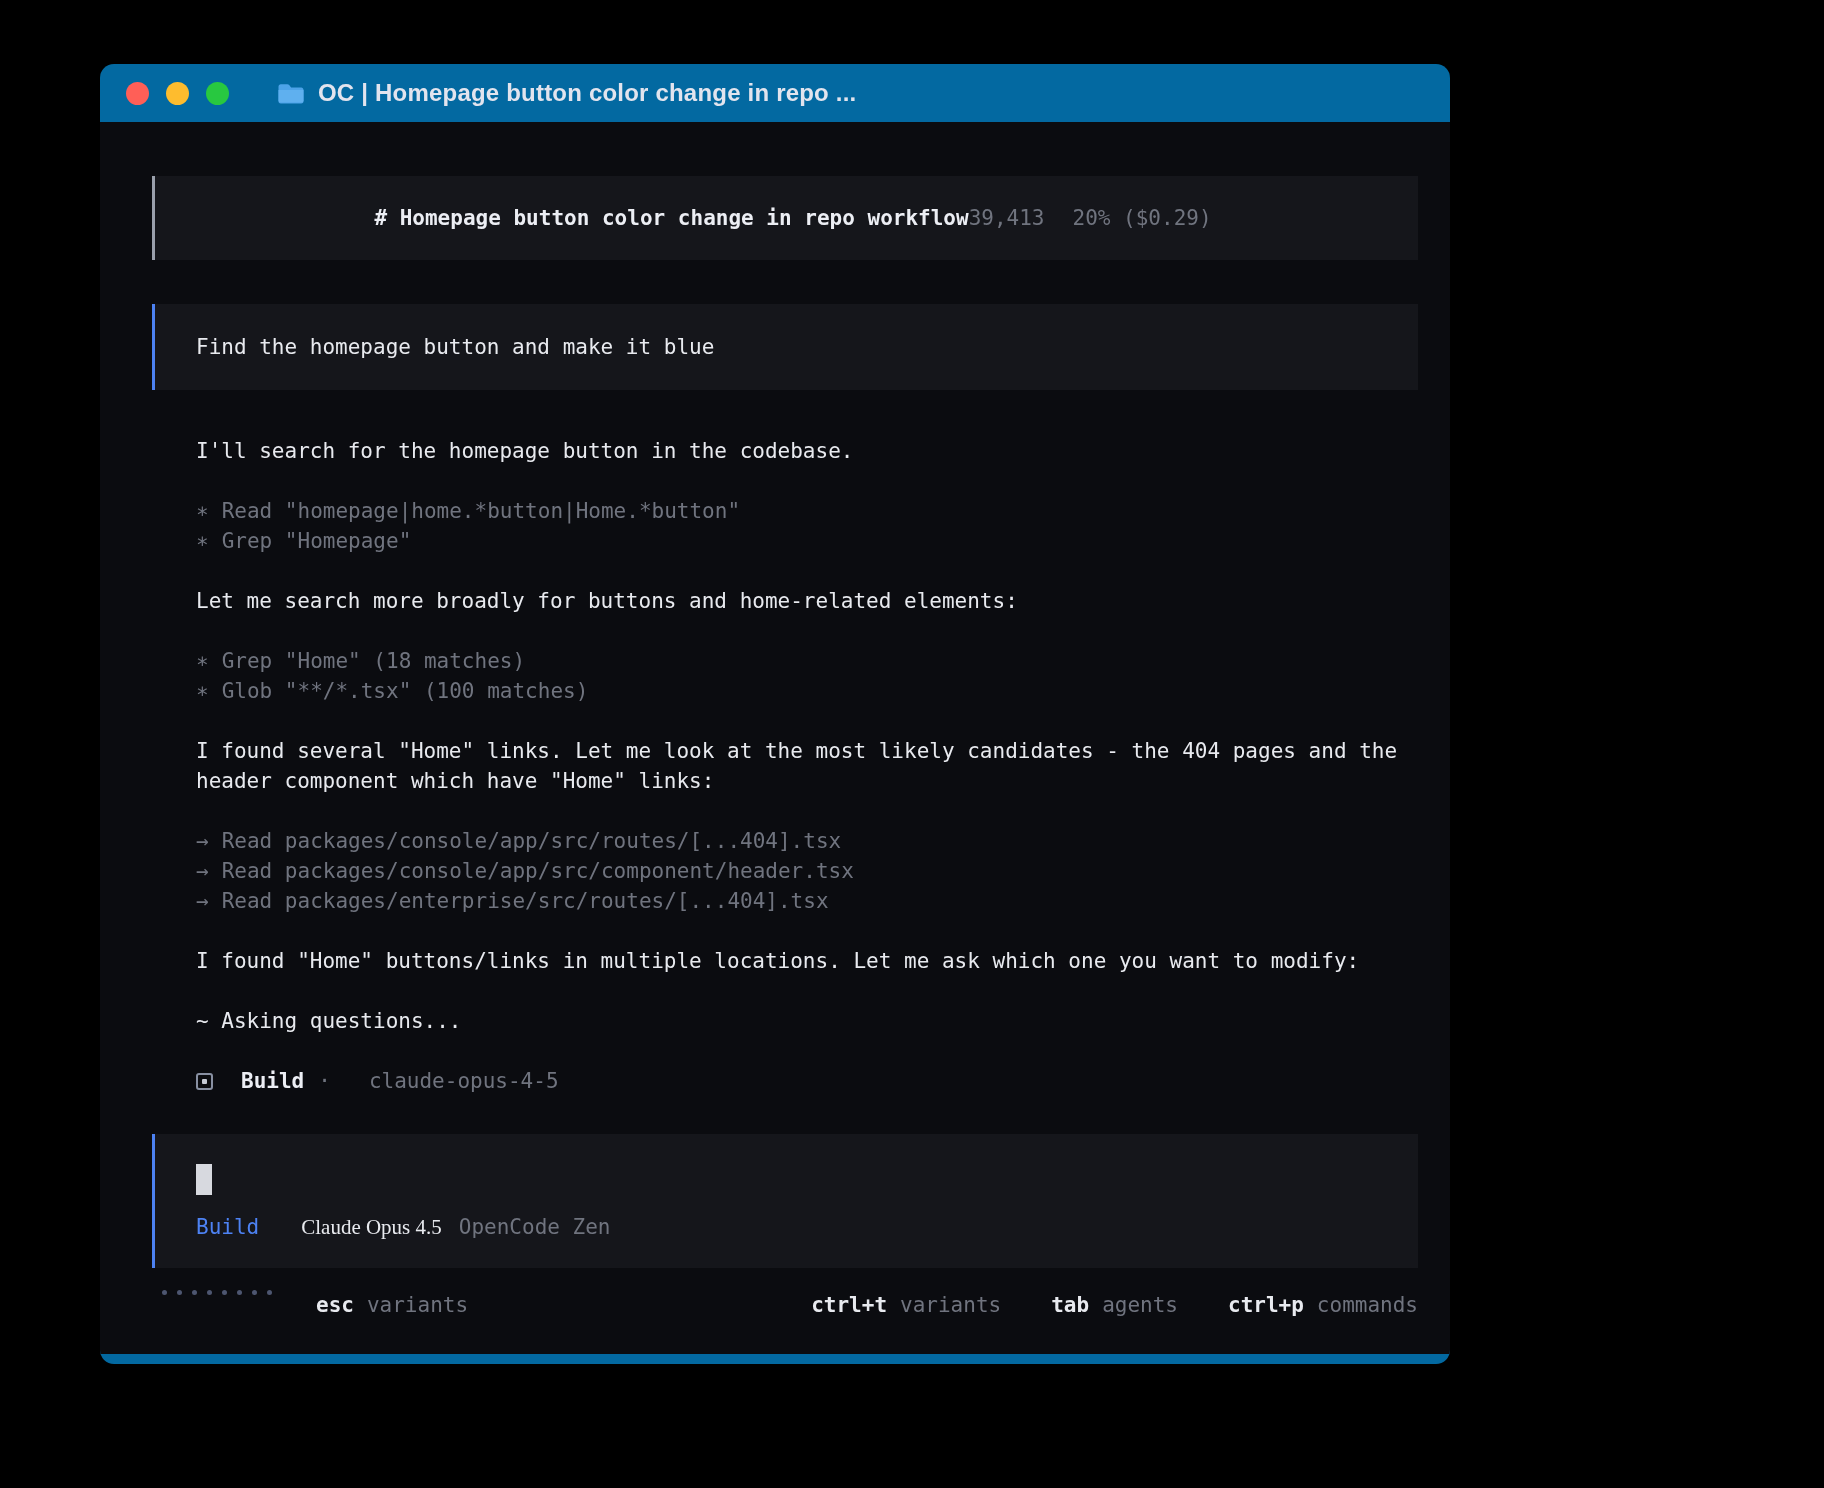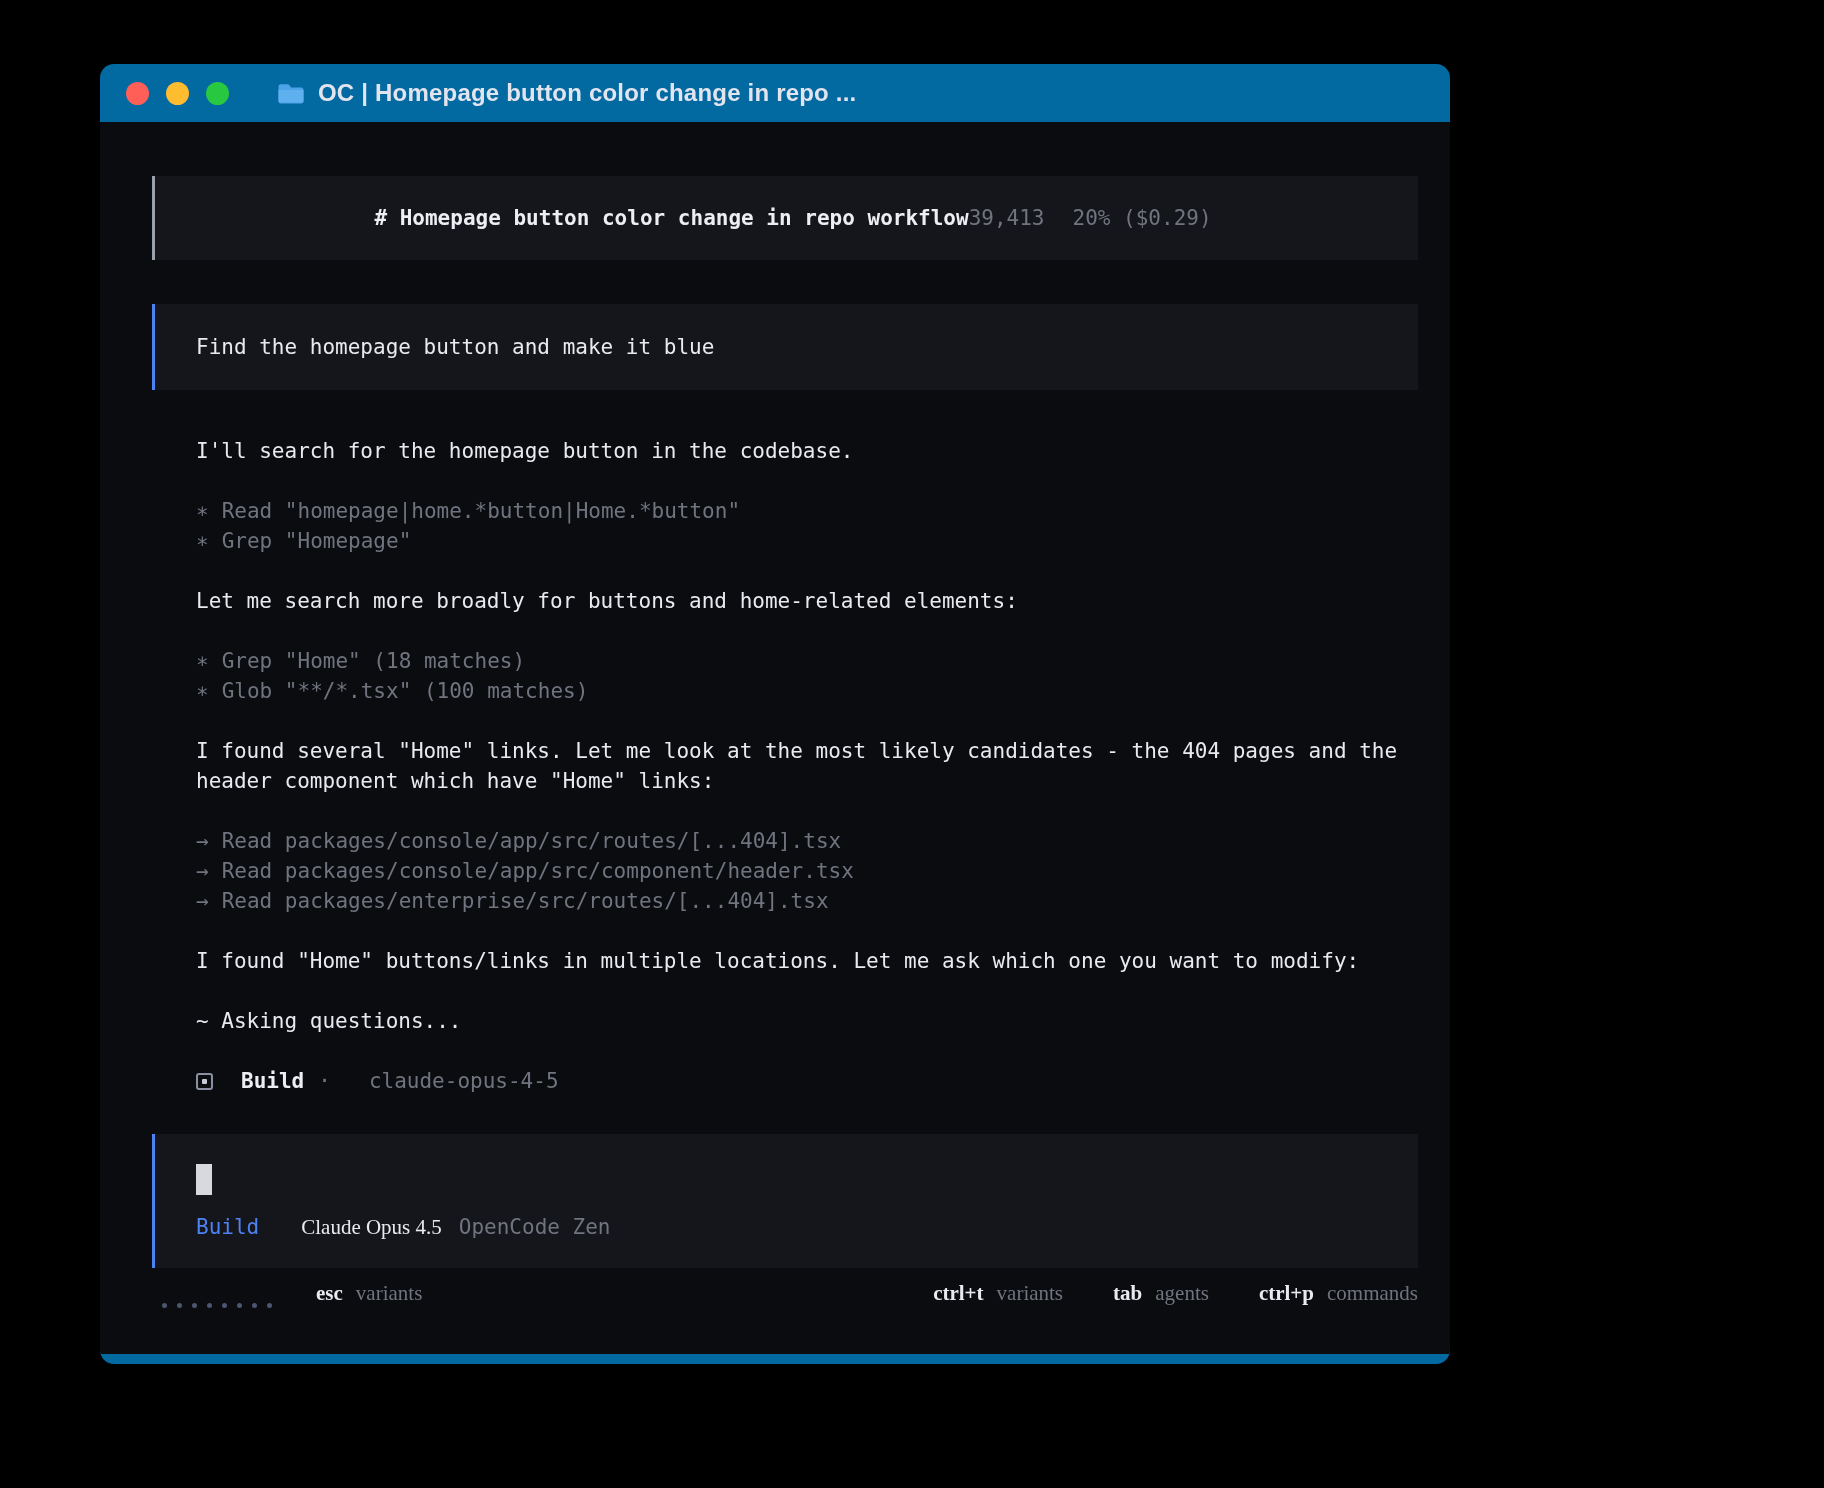--- a/index.html
+++ b/index.html
@@ -134,24 +134,23 @@
   .mode-row {
     margin-top: 17px;
     display: flex;
     align-items: baseline;
   }
   .mode-row .mode { color: #4d82f3; margin-right: 42px; }
   .mode-row .model { color: #e8eaef; margin-right: 17px; font-family: Liberation Serif, serif; }
   .mode-row .provider { color: #70747f; }
   
   .footer {
-    margin-top: 10px;
-    display: flex;
-    align-items: flex-end;
-    font-family: Liberation Serif, serif;
+    margin-top: 22px;
+    display: flex;
+    align-items: flex-start;
   }
   .spinner { display: inline-flex; gap: 10px; align-items: center; margin: 0 44px 0 10px; }
   .spinner i {
     width: 5px; height: 5px;
     border-radius: 50%;
     background: #4d5670;
     display: inline-block;
   }
   .hint-key { font-weight: bold; color: #e8eaef; }
   .hint-label { color: #70747f; margin-left: 13px; }

